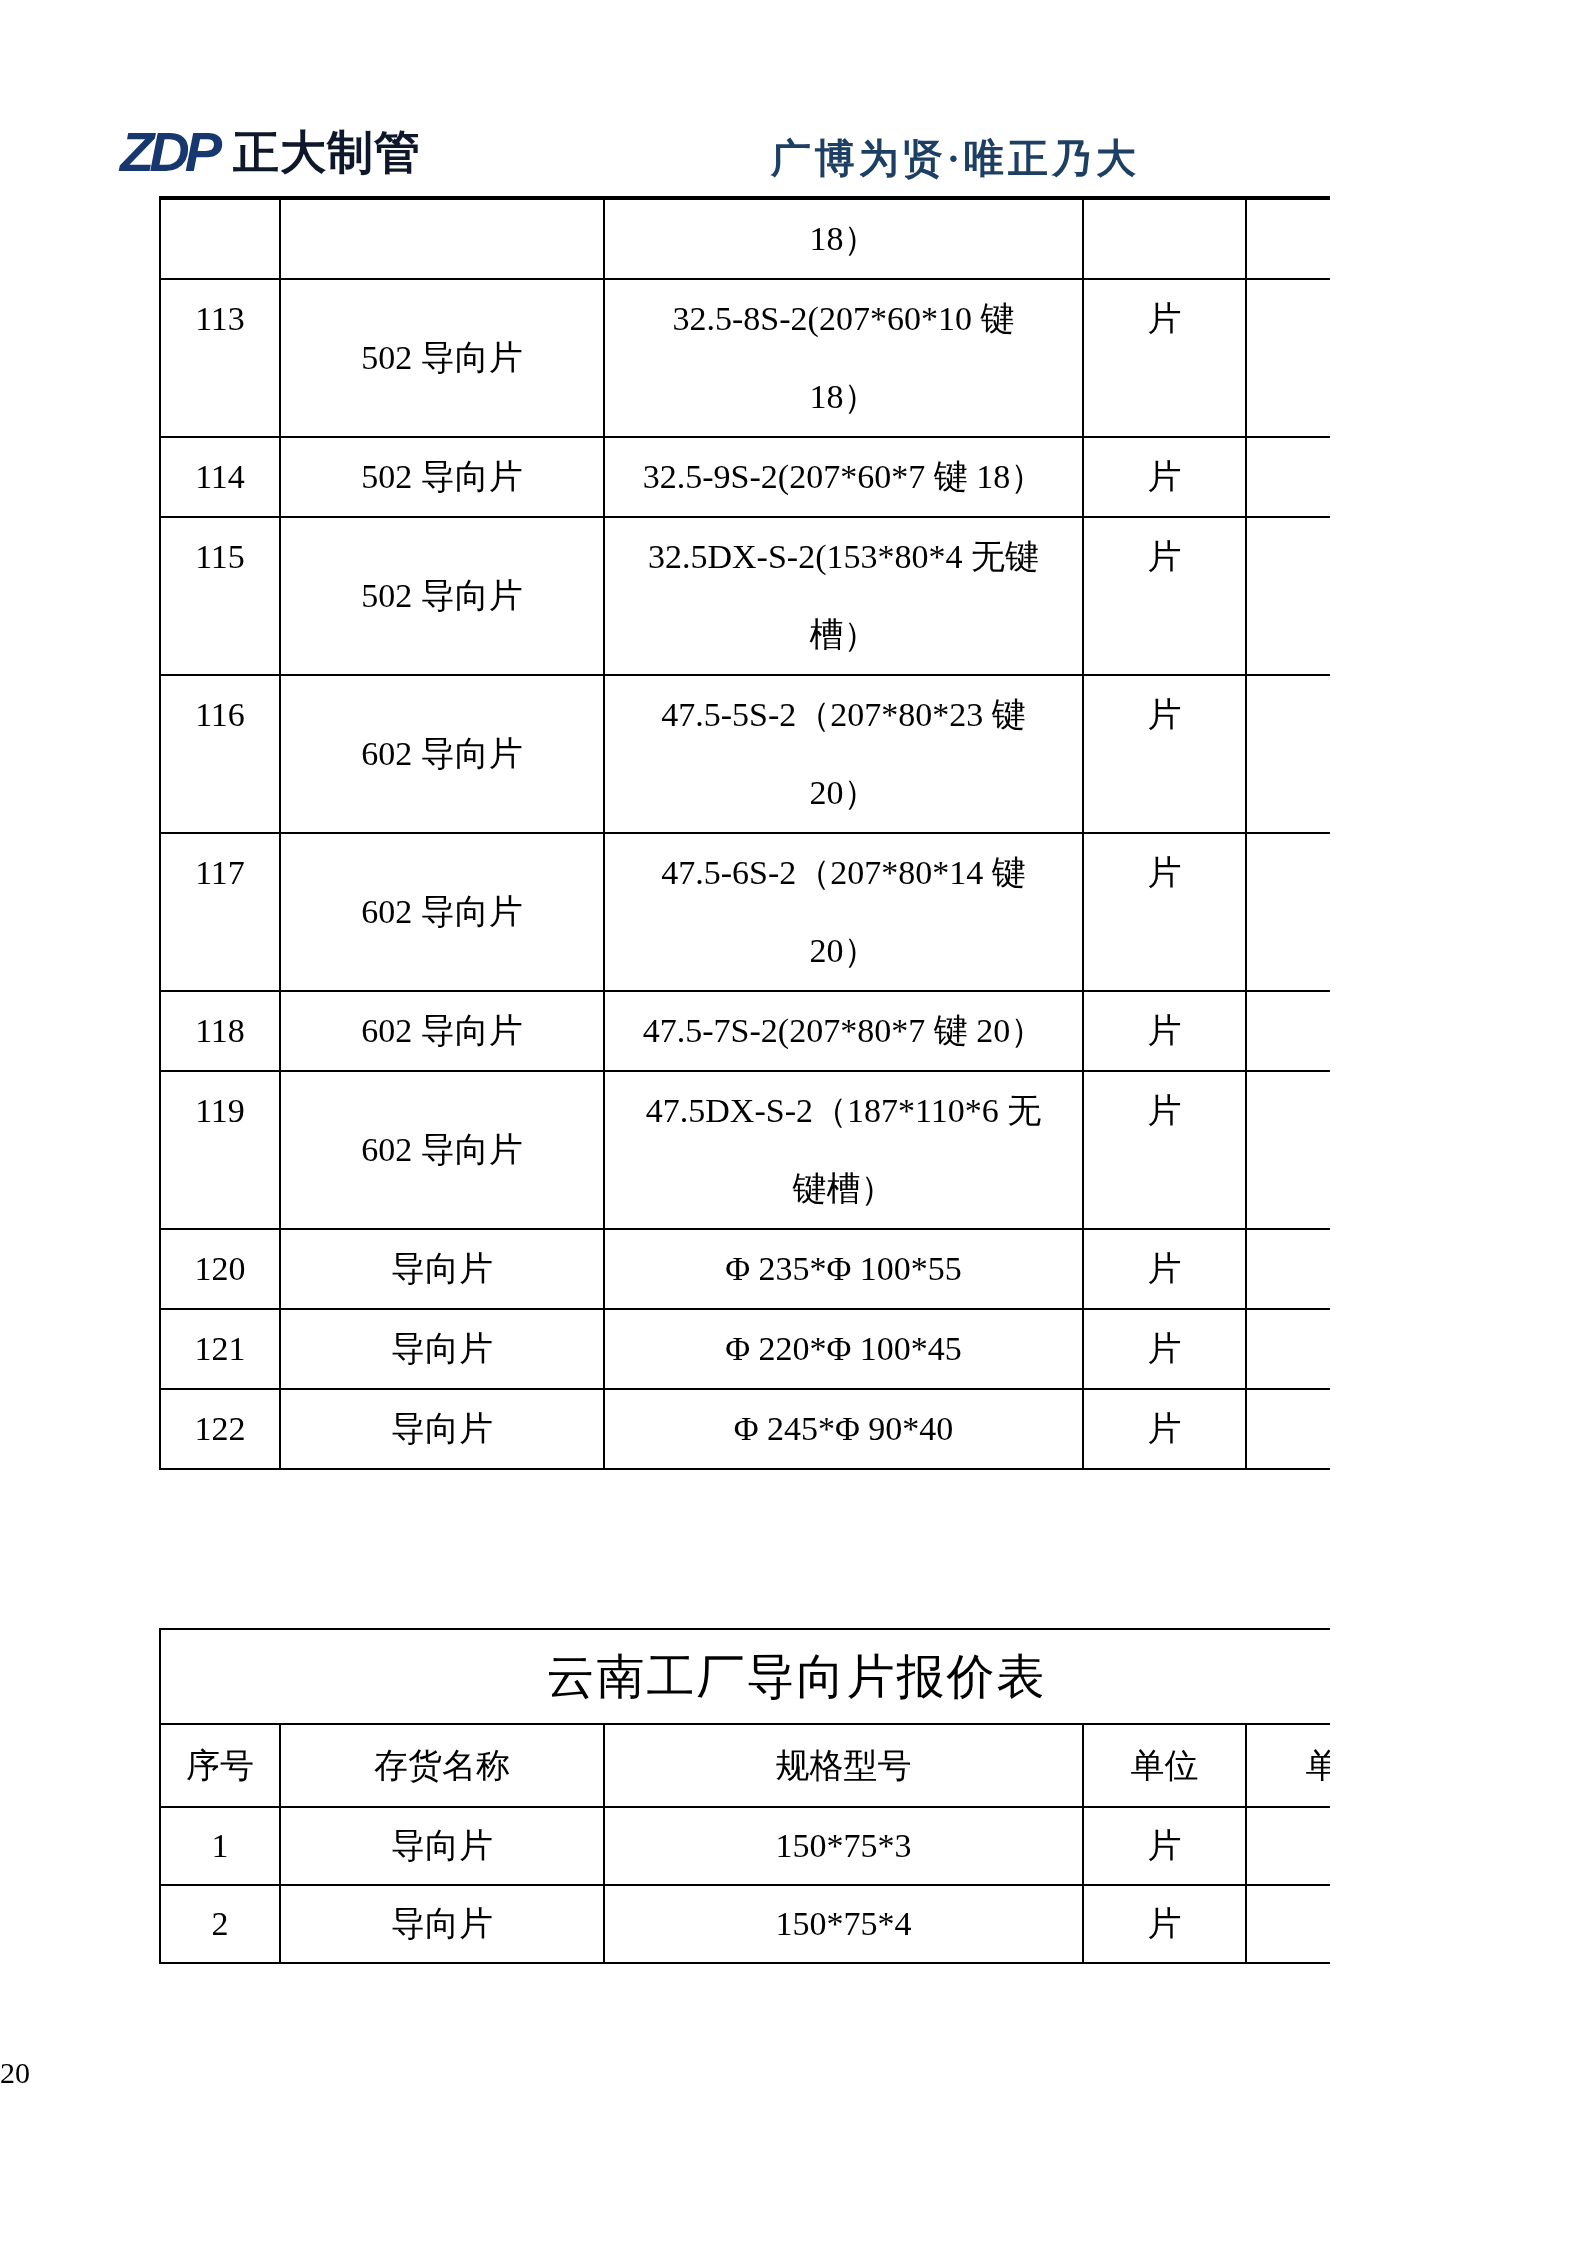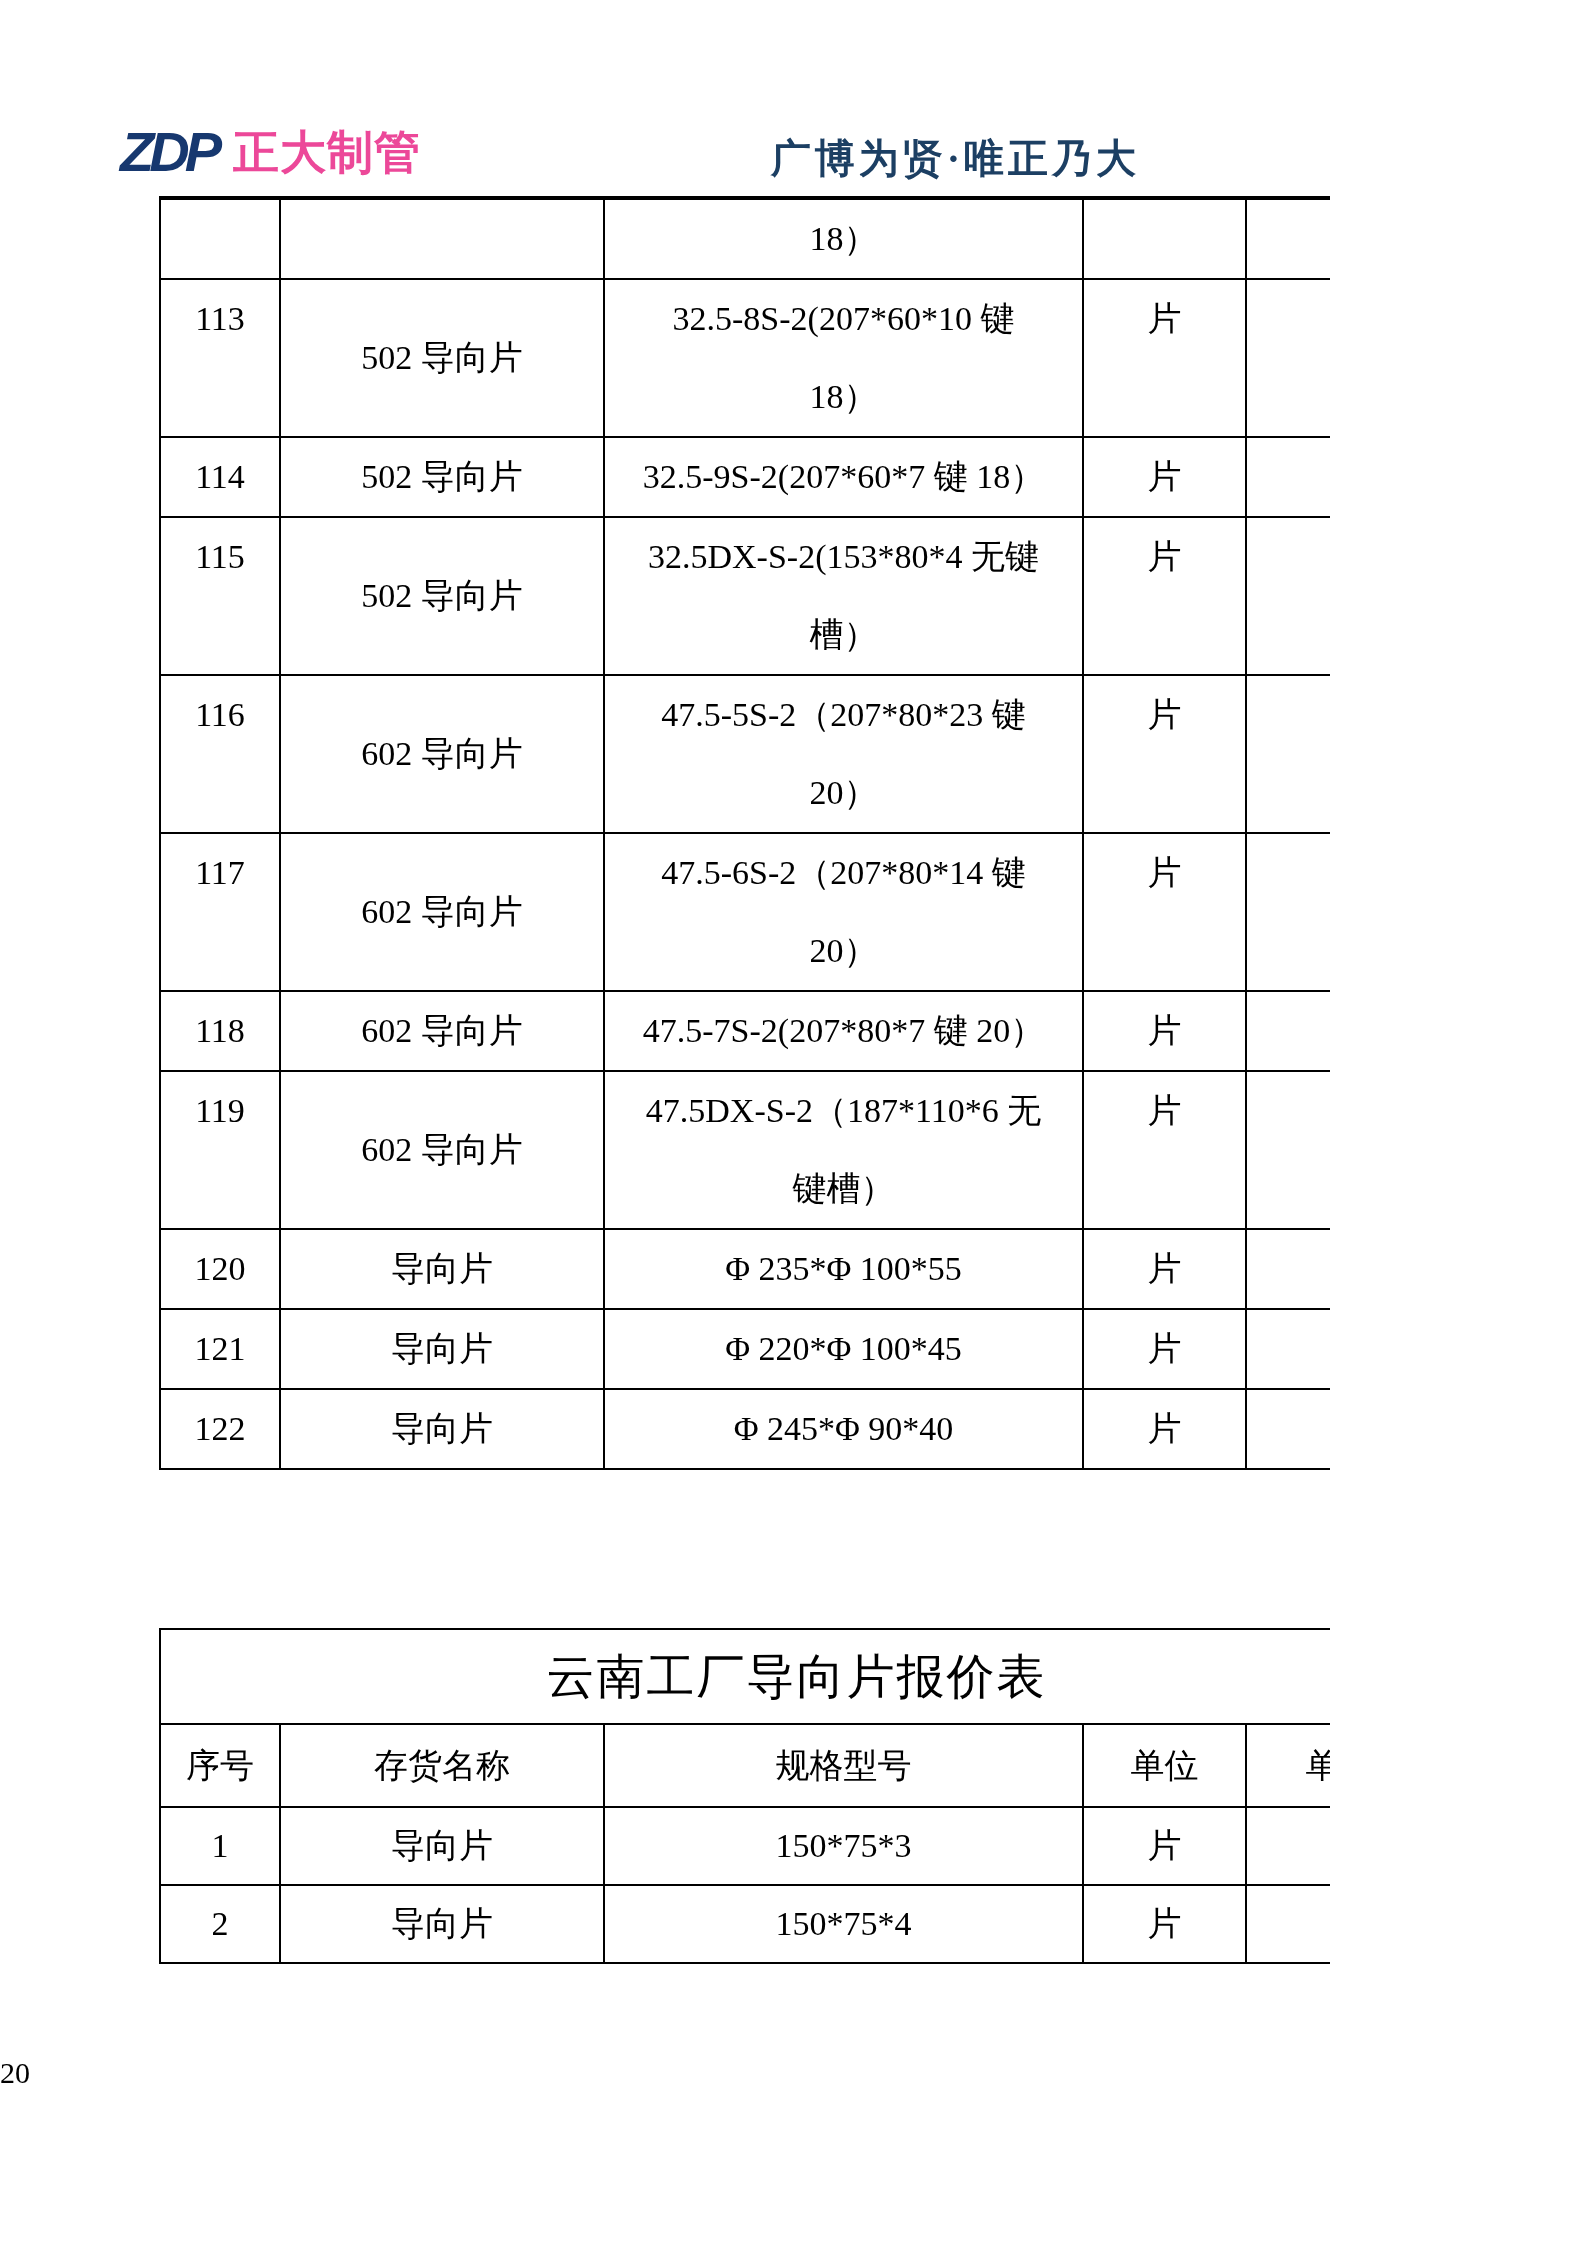--- a/index.html
+++ b/index.html
@@ -17,21 +17,21 @@
   .logo { position:absolute; left:120px; top:130px; display:flex; align-items:flex-end; gap:16px; }
   .logo-zdp {
     font-family:"Liberation Sans","DejaVu Sans",sans-serif;
     font-weight:bold; font-style:italic;
     font-size:56px; line-height:44px;
     letter-spacing:-5px; color:#17386f;
   }
   .logo-name {
     font-family:"Liberation Sans","DejaVu Sans",sans-serif;
     font-weight:bold; font-size:46px; line-height:44px;
-    letter-spacing:1px; color:#ec4899;
+    letter-spacing:1px; color:#0f172a;
   }
   .slogan {
     position:absolute; top:138px; right:190px;
     font-size:40px; line-height:42px; font-weight:bold;
     letter-spacing:4px; color:#1c3f63;
   }
 
   
   table { border-collapse:collapse; table-layout:fixed; }
   td {

